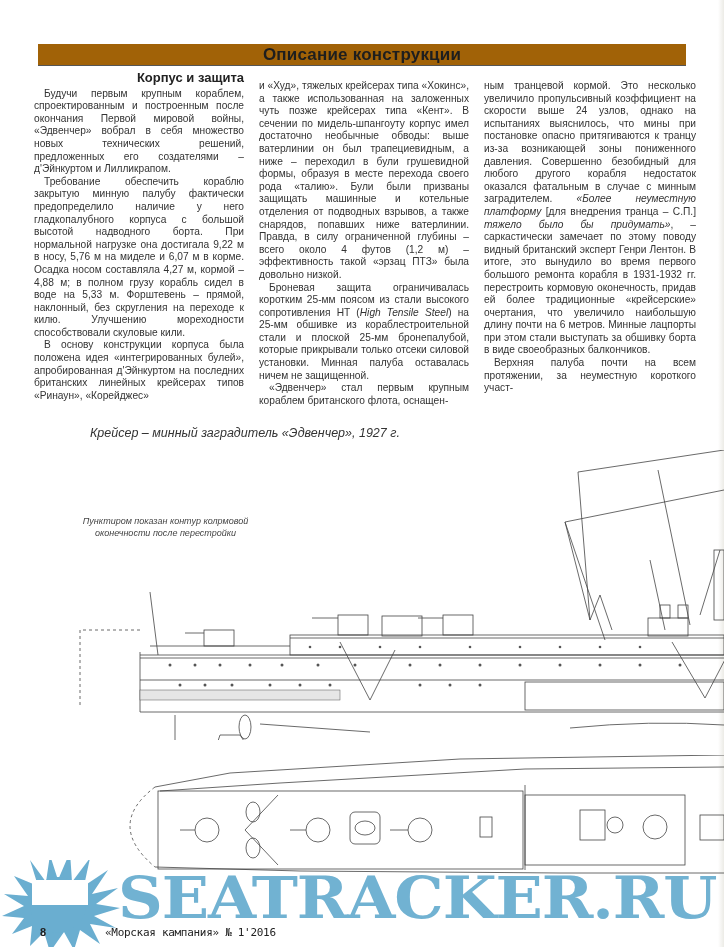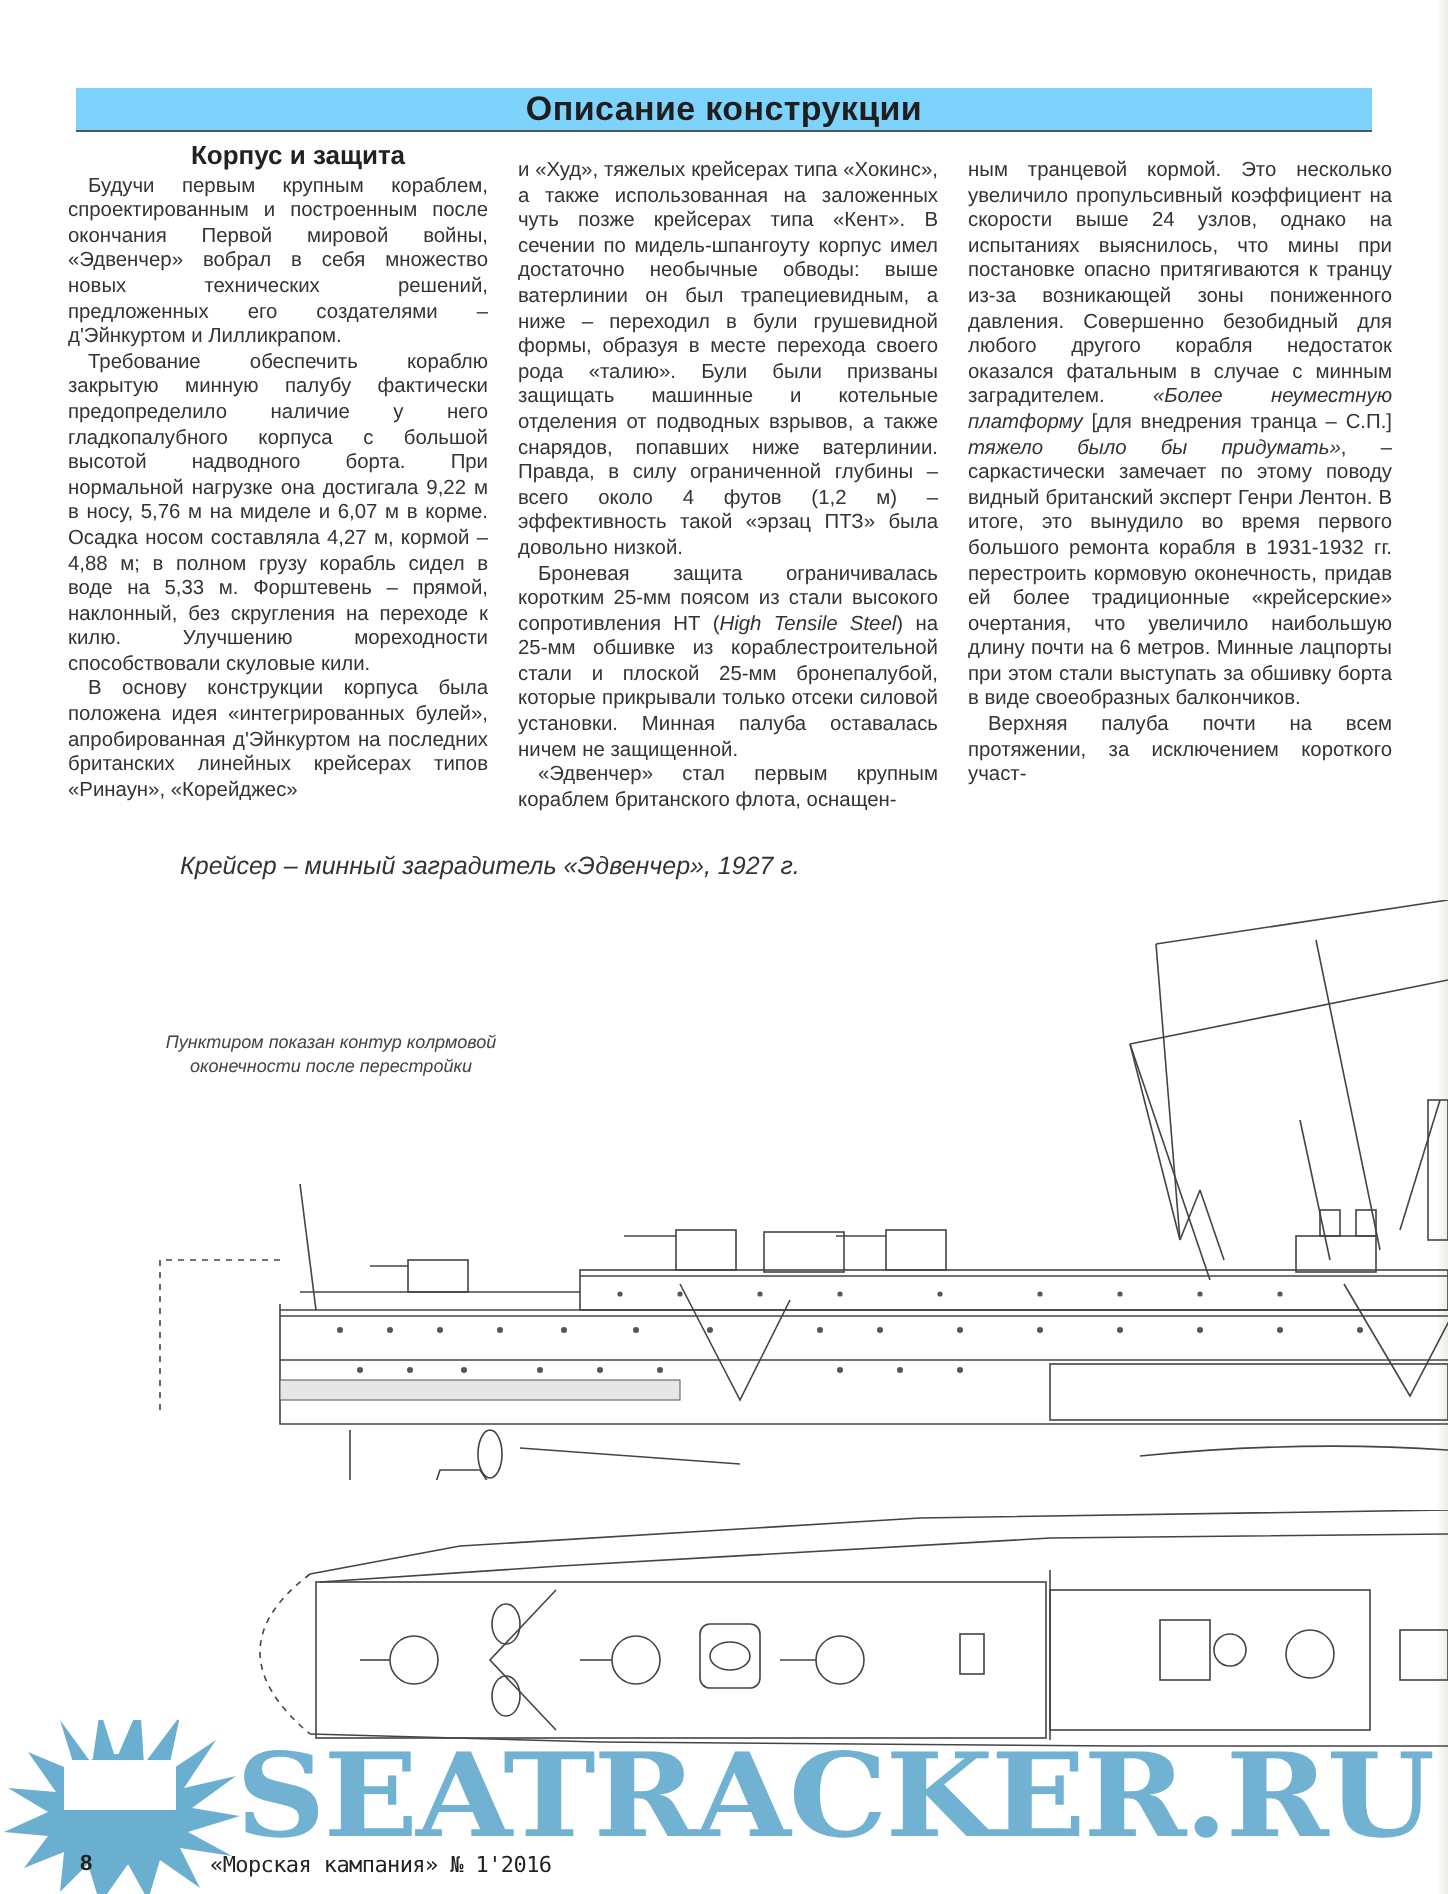--- a/index.html
+++ b/index.html
@@ -3,28 +3,28 @@
 <meta charset="utf-8">
 <style>
   * { box-sizing: border-box; margin: 0; padding: 0; }
   html, body { width: 724px; height: 947px; background: #ffffff; overflow: hidden; }
   body { position: relative; font-family: "Liberation Sans", sans-serif; color: #2b2b2b; }
 
   .page-edge { position: absolute; right: 0; top: 0; width: 6px; height: 947px;
     background: linear-gradient(to right, #ffffff, #ecebe6); }
 
   .section-header { position: absolute; left: 38px; top: 44px; width: 648px; height: 22px;
-    background: #7dd3fc; border-bottom: 1px solid #555; text-align: center; }
+    background: #a16207; border-bottom: 1px solid #555; text-align: center; }
   .section-header span { font-size: 17px; font-weight: bold; color: #1e1e1e; line-height: 22px; letter-spacing: 0.2px; }
 
   .col { position: absolute; top: 72px; font-size: 10.2px; line-height: 12.6px; text-align: justify; color: #333; }
   .col-1 { left: 34px; width: 210px; }
   .col-2 { left: 259px; width: 210px; top: 80px; }
   .col-3 { left: 484px; width: 212px; top: 80px; }
-  .subhead { font-size: 13px; font-weight: bold; text-align: center; color: #222; margin-bottom: 3px; padding-left: 20px; }
+  .subhead { font-size: 13px; font-weight: bold; text-align: right; color: #222; margin-bottom: 3px; padding-left: 20px; }
   .col p { text-indent: 10px; margin: 0; }
   .col p.cont { text-indent: 0; }
   .col i { font-style: italic; }
 
   .drawing-title { position: absolute; left: 90px; top: 426px; font-size: 12.5px; font-weight: normal;
     font-style: italic; color: #333; }
   .drawing-note { position: absolute; left: 58px; top: 515px; width: 215px; text-align: center;
     font-size: 9px; line-height: 12px; font-style: italic; color: #444; }
 
   .ship-side { position: absolute; left: 0; top: 450px; width: 724px; height: 290px; }
@@ -56,21 +56,21 @@
 </div>
 
 <div class="col col-2">
   <p class="cont">и «Худ», тяжелых крейсерах типа «Хокинс», а также использованная на заложенных чуть позже крейсерах типа «Кент». В сечении по мидель-шпангоуту корпус имел достаточно необычные обводы: выше ватерлинии он был трапециевидным, а ниже – переходил в були грушевидной формы, образуя в месте перехода своего рода «талию». Були были призваны защищать машинные и котельные отделения от подводных взрывов, а также снарядов, попавших ниже ватерлинии. Правда, в силу ограниченной глубины – всего около 4 футов (1,2 м) – эффективность такой «эрзац ПТЗ» была довольно низкой.</p>
   <p><span>Броневая защита ограничивалась коротким 25-мм поясом из стали высокого сопротивления НТ (</span><i>High Tensile Steel</i><span>) на 25-мм обшивке из кораблестроительной стали и плоской 25-мм бронепалубой, которые прикрывали только отсеки силовой установки. Минная палуба оставалась ничем не защищенной.</span></p>
   <p>«Эдвенчер» стал первым крупным кораблем британского флота, оснащен-</p>
 </div>
 
 <div class="col col-3">
   <p class="cont"><span>ным транцевой кормой. Это несколько увеличило пропульсивный коэффициент на скорости выше 24 узлов, однако на испытаниях выяснилось, что мины при постановке опасно притягиваются к транцу из-за возникающей зоны пониженного давления. Совершенно безобидный для любого другого корабля недостаток оказался фатальным в случае с минным заградителем. </span><i>«Более неуместную платформу</i><span> [для внедрения транца – С.П.] </span><i>тяжело было бы придумать»</i><span>, – саркастически замечает по этому поводу видный британский эксперт Генри Лентон. В итоге, это вынудило во время первого большого ремонта корабля в 1931-1932 гг. перестроить кормовую оконечность, придав ей более традиционные «крейсерские» очертания, что увеличило наибольшую длину почти на 6 метров. Минные лацпорты при этом стали выступать за обшивку борта в виде своеобразных балкончиков.</span></p>
-  <p>Верхняя палуба почти на всем протяжении, за исключением короткого участ-</p>
+  <p>Верхняя палуба почти на всем протяжении, за неуместную короткого участ-</p>
 </div>
 
 <div class="drawing-title">Крейсер – минный заградитель «Эдвенчер», 1927 г.</div>
 
 <div class="drawing-note">
   <div>Пунктиром показан контур колрмовой</div>
   <div>оконечности после перестройки</div>
 </div>
 
 <svg class="ship-side" viewBox="0 0 724 290" width="724" height="290">

